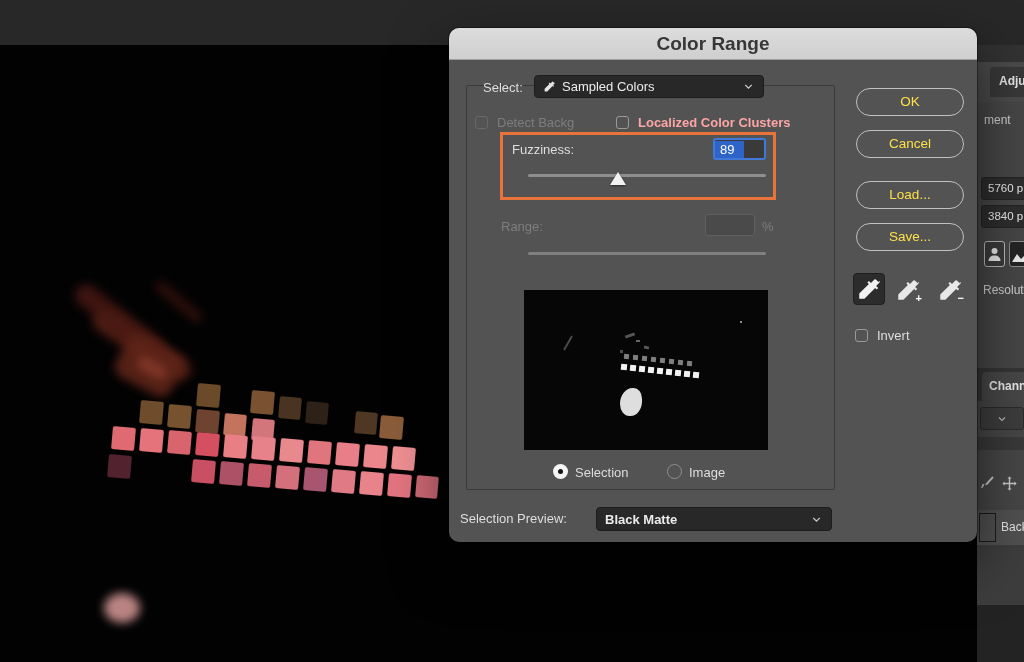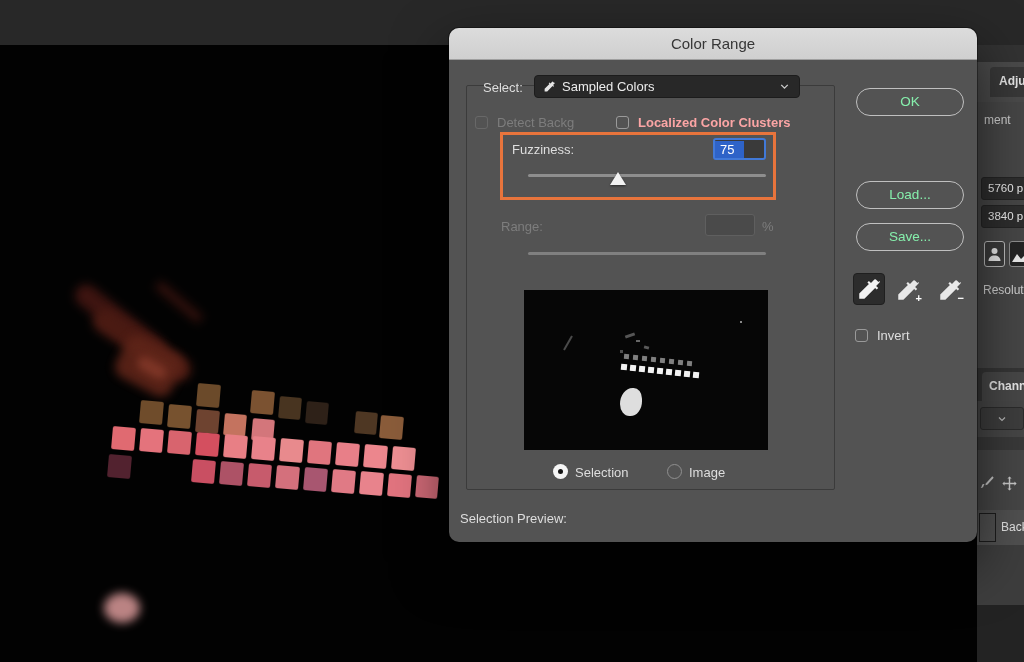--- a/index.html
+++ b/index.html
@@ -41,21 +41,21 @@
      background:linear-gradient(160deg,#2a1214 0%,#74343a 45%,#c2６a6e 60%,#31171a 100%); }
   .rp-bottom { left:0; top:500px; width:47px; height:60px; background:#3d3d3d; }
   .rp-bottom2 { left:0; top:560px; width:47px; height:57px; background:#232323; }
 
   
   #dialog { left:449px; top:28px; width:528px; height:514px; background:#535353; border-radius:10px;
      box-shadow:0 22px 55px rgba(0,0,0,.6), 0 0 0 1px rgba(0,0,0,.35); }
   #dialog-titlebar { left:0; top:0; width:528px; height:32px; border-radius:10px 10px 0 0;
      background:linear-gradient(180deg,#dcdcdc,#cfcfcf); border-bottom:1px solid #9f9f9f;
      text-align:center; }
-  #dialog-title { font-size:15px; font-weight:normal; color:#373737; line-height:32px; }
+  #dialog-title { font-size:19px; font-weight:bold; color:#373737; line-height:32px; }
 
   .lbl { color:#dedede; font-size:13px; }
   .lbl-dim { color:#7d7d7d; font-size:13px; }
 
   #group-box { left:17px; top:57px; width:369px; height:405px; border:1px solid rgba(25,25,25,.4); border-radius:2px; }
 
   .drop { background:#282828; border:1px solid #1c1c1c; border-radius:4px; color:#ececec; font-size:13px;
      display:flex; align-items:center; padding:0 8px; gap:6px; }
   .drop .chev { margin-left:auto; }
 
@@ -78,21 +78,21 @@
 
   #preview-box { left:75px; top:262px; width:244px; height:160px; background:#060606; overflow:hidden; }
 
   .radio { width:15px; height:15px; border-radius:50%; }
   .radio.on { background:#f5f5f5; }
   .radio.on::after { content:""; position:absolute; width:5px; height:5px; border-radius:50%;
      background:#151515; left:5px; top:5px; }
   .radio.off { border:1.5px solid #8f8f8f; }
 
   .pill-btn { width:108px; height:28px; border:1.5px solid #c0c0c0; border-radius:15px; background:transparent;
-     color:#86efac; font-size:13.5px; text-align:center; line-height:25px; cursor:default; }
+     color:#fde047; font-size:13.5px; text-align:center; line-height:25px; cursor:default; }
 
   .dropper { width:26px; height:26px; }
   .dropper-box { width:32px; height:32px; background:#2c2c2c; border-radius:4px; border:1px solid #1f1f1f;
      display:flex; align-items:center; justify-content:center; }
   .dropper-sub { position:absolute; right:-1px; bottom:-1px; color:#fff; font-size:11px; font-weight:bold; }
 
   svg { display:block; }
 </style>
 </head>
 <body>
@@ -199,39 +199,39 @@
 </div>
 
 <div class="abs" id="dialog">
   <div class="abs" id="dialog-titlebar">
     <div id="dialog-title">Color Range</div>
   </div>
 
   <div class="abs" id="group-box"></div>
 
   <div class="abs lbl" style="left:34px;top:52px;">Select:</div>
-  <div class="abs drop" style="left:85px;top:47px;width:266px;height:23px;">
+  <div class="abs drop" style="left:85px;top:47px;width:230px;height:23px;">
     <svg width="13" height="13" viewBox="0 0 24 24">
         <path d="M20.71 5.63l-2.34-2.34a1 1 0 0 0-1.41 0l-3.12 3.12-1.93-1.91-1.41 1.41 1.42 1.42L3 16.25V21h4.75l9.92-9.92 1.42 1.42 1.41-1.41-1.92-1.92 3.12-3.12a1 1 0 0 0 .01-1.42z" fill="#e6e6e6"></path>
       </svg>
     <span>Sampled Colors</span>
     <svg class="chev" width="13" height="13" viewBox="0 0 24 24">
         <polyline points="6,9 12,15 18,9" fill="none" stroke="#c9c9c9" stroke-width="2.6"></polyline>
       </svg>
   </div>
 
   <div class="abs checkbox dim" style="left:26px;top:88px;"></div>
   <div class="abs lbl-dim" style="left:48px;top:87px;">Detect Backg</div>
   <div class="abs checkbox" style="left:167px;top:88px;"></div>
   <div class="abs lbl" style="left:189px;top:87px;font-weight:bold;color:#fca5a5;">Localized Color Clusters</div>
 
   <div class="abs" id="fuzz-annotation" style="border-color: rgb(232, 116, 60);"></div>
   <div class="abs lbl" style="left:63px;top:114px;">Fuzziness:</div>
   <div class="abs" id="fuzz-input" style="border-color: rgb(65, 121, 216);">
-    <span class="sel" style="background: rgb(46, 99, 200);">75</span>
+    <span class="sel" style="background: rgb(46, 99, 200);">89</span>
   </div>
   <div class="abs" style="left:79px;top:146px;width:238px;height:16px;">
     <div class="slider-track"></div>
     <div class="abs" id="fuzz-thumb" style="left: calc(38% - 8px);"></div>
   </div>
 
   <div class="abs lbl-dim" style="left:52px;top:191px;">Range:</div>
   <div class="abs" id="range-input"></div>
   <div class="abs lbl-dim" style="left:313px;top:191px;">%</div>
   <div class="abs slider-track dim" style="left:79px;top:224px;width:238px;"></div>
@@ -262,22 +262,29 @@
       <div style="position: absolute; left: 216px; top: 31px; width: 2px; height: 2px; background: rgb(136, 136, 136); transform: rotate(0deg);"></div>
       <div style="position: absolute; left: 96px; top: 60px; width: 3px; height: 3px; background: rgb(79, 79, 79); transform: rotate(0deg);"></div>
     </div>
 
   <div class="abs radio on" style="left:104px;top:436px;"></div>
   <div class="abs lbl" style="left:126px;top:437px;">Selection</div>
   <div class="abs radio off" style="left:218px;top:436px;"></div>
   <div class="abs lbl" style="left:240px;top:437px;">Image</div>
 
   <div class="abs lbl" style="left:11px;top:483px;">Selection Preview:</div>
+  <div class="abs drop" style="left:147px;top:479px;width:236px;height:24px;">
+    <span style="font-weight:bold;">Black Matte</span>
+    <svg class="chev" width="13" height="13" viewBox="0 0 24 24">
+        <polyline points="6,9 12,15 18,9" fill="none" stroke="#c9c9c9" stroke-width="2.6"></polyline>
+      </svg>
+  </div>
 
   <div class="abs pill-btn" style="left:407px;top:60px;">OK</div>
+  <div class="abs pill-btn" style="left:407px;top:102px;">Cancel</div>
   <div class="abs pill-btn" style="left:407px;top:153px;">Load...</div>
   <div class="abs pill-btn" style="left:407px;top:195px;">Save...</div>
 
   <div class="abs dropper-box" style="left:404px;top:245px;">
     <svg class="dropper" viewBox="0 0 24 24">
         <path d="M20.71 5.63l-2.34-2.34a1 1 0 0 0-1.41 0l-3.12 3.12-1.93-1.91-1.41 1.41 1.42 1.42L3 16.25V21h4.75l9.92-9.92 1.42 1.42 1.41-1.41-1.92-1.92 3.12-3.12a1 1 0 0 0 .01-1.42z" fill="#f2f2f2"></path>
       </svg>
   </div>
   <div class="abs" style="left:446px;top:249px;width:26px;height:26px;">
     <svg class="dropper" viewBox="0 0 24 24">

